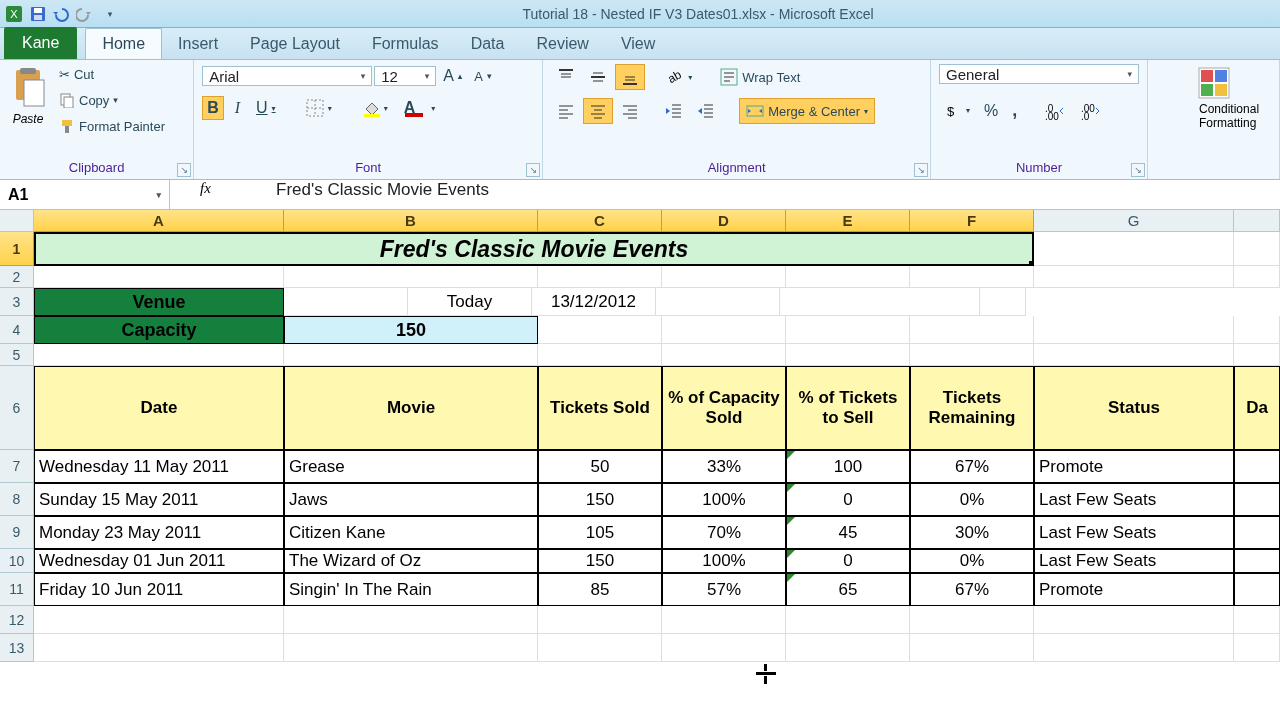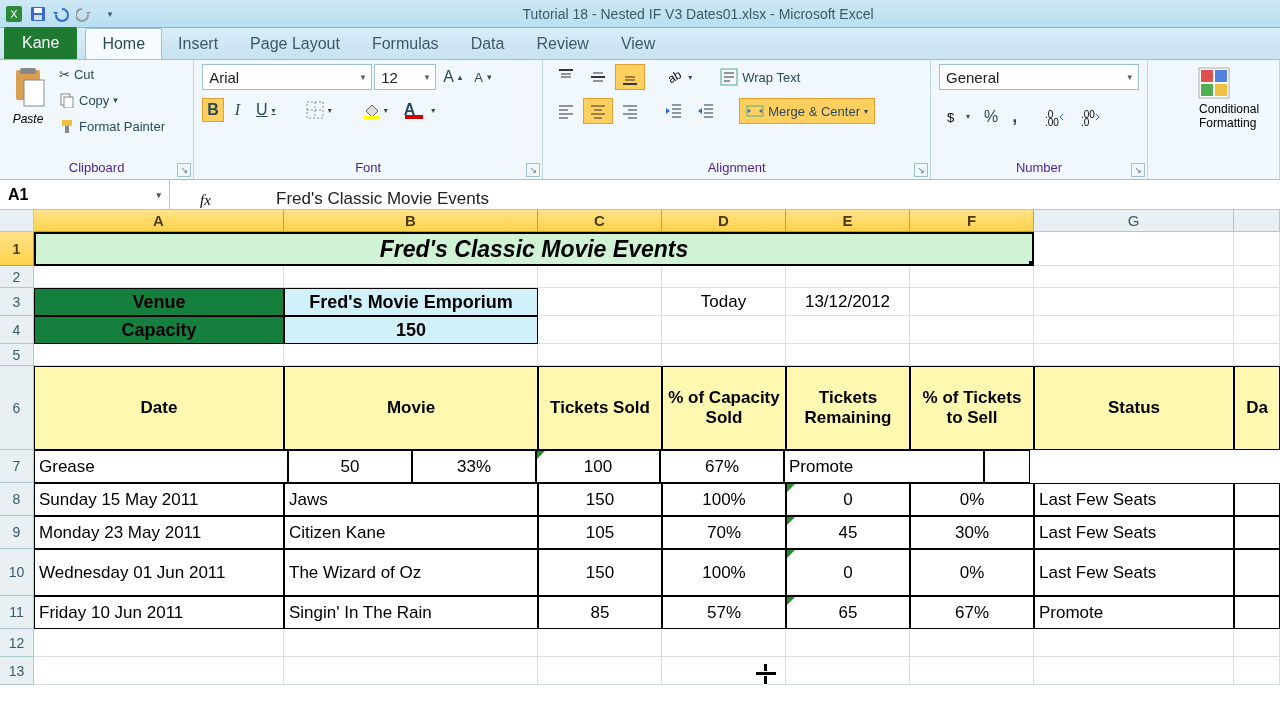--- a/index.html
+++ b/index.html
@@ -20,28 +20,28 @@
 
 .ribbon { height: 120px; background: #f0f8fd; border-bottom: 1px solid #9fc0d0; display: flex; }
 .group { border-right: 1px solid #c0d8e5; padding: 4px 8px 2px 8px; display: flex; flex-direction: column; justify-content: space-between; position: relative; }
 .group-label { text-align: center; font-size: 13px; color: #4c1d95; padding-bottom: 2px; }
 .group-body { flex: 1; display: flex; align-items: flex-start; gap: 6px; }
 .dialog-launcher { position: absolute; right: 2px; bottom: 2px; width: 14px; height: 14px; border: 1px solid #9fc0d0; font-size: 9px; display: flex; align-items: center; justify-content: center; color: #5a7a8a; }
 .vstack { display: flex; flex-direction: column; gap: 2px; }
 .hstack { display: flex; gap: 2px; align-items: center; }
 .btn { padding: 2px 4px; border: 1px solid transparent; display: flex; align-items: center; gap: 4px; font-size: 13px; color: #2a4a5a; }
 .btn.active { background: #ffd060; border-color: #e0a030; }
-.combo { border: 1px solid #9fc0d0; background: #fff; height: 26px; display: flex; align-items: center; padding: 0 6px; font-size: 15px; color: #222; justify-content: space-between; }
+.combo { border: 1px solid #9fc0d0; background: #fff; height: 20px; display: flex; align-items: center; padding: 0 6px; font-size: 15px; color: #222; justify-content: space-between; }
 .combo .arrow { font-size: 9px; color: #555; }
 .big-btn { display: flex; flex-direction: column; align-items: center; gap: 2px; padding: 2px; }
 
 
 .formula-row { height: 30px; border-bottom: 1px solid #b0c8d0; display: flex; align-items: stretch; }
 .name-box { width: 170px; border-right: 1px solid #b0c8d0; display: flex; align-items: center; justify-content: space-between; padding: 0 8px; font-size: 16px; font-weight: bold; }
-.fx-area { flex: 1; display: flex; align-items: flex-end; }
+.fx-area { flex: 1; display: flex; align-items: flex-start; }
 .fx-icons { width: 100px; display: flex; align-items: center; gap: 6px; padding: 0 8px; }
 .fx-label { font-style: italic; font-family: "Times New Roman", serif; font-size: 15px; }
 .formula-input { flex: 1; font-size: 17px; padding-left: 6px; color: #222; }
 
 
 .grid { position: relative; }
 .col-headers { display: flex; height: 22px; }
 .corner { width: 34px; background: #e8f0f4; border-right: 1px solid #b0c8d0; border-bottom: 1px solid #b0c8d0; }
 .colh { background: linear-gradient(#ffe38a,#ffd24a); border-right: 1px solid #c8a030; border-bottom: 1px solid #c8a030; text-align: center; font-size: 15px; font-weight: bold; color: #4a3a10; line-height: 22px; }
 .colh.normal { background: #e8f0f4; border-right: 1px solid #b0c8d0; border-bottom: 1px solid #b0c8d0; color: #3a5a6a; font-weight: normal; }
@@ -400,21 +400,20 @@
         <div class="cell wD"></div>
         <div class="cell wE"></div>
         <div class="cell wF"></div>
         <div class="cell wG"></div>
         <div class="cell wH"></div>
     </div>
 
     <div class="row" style="height:28px;">
       <div class="rowh">3</div>
       <div class="cell wA info-label">Venue</div>
-      <div class="cell wB info-val">Fred's Movie Emporium</div>
       <div class="cell wC"></div>
       <div class="cell wD center">Today</div>
       <div class="cell wE center">13/12/2012</div>
       <div class="cell wF"></div>
         <div class="cell wG"></div>
         <div class="cell wH"></div>
     </div>
 
     <div class="row" style="height:28px;">
       <div class="rowh">4</div>
@@ -439,29 +438,30 @@
         <div class="cell wG"></div>
         <div class="cell wH"></div>
     </div>
 
     <div class="row" style="height:84px;">
       <div class="rowh">6</div>
       <div class="cell wA hdr">Date</div>
       <div class="cell wB hdr">Movie</div>
       <div class="cell wC hdr">Tickets Sold</div>
       <div class="cell wD hdr">% of Capacity Sold</div>
+      <div class="cell wF hdr">% of Tickets to Sell</div>
       <div class="cell wE hdr">Tickets Remaining</div>
-      <div class="cell wF hdr">% of Tickets to Sell</div>
       <div class="cell wG hdr">Status</div>
       <div class="cell wH hdr">Da</div>
     </div>
 
     <div id="data-rows">
         <div class="row" style="height: 33px;">
           <div class="rowh">7</div>
+          <div class="cell wA data">Wednesday 11 May 2011</div>
           <div class="cell wB data">Grease</div>
           <div class="cell wC data center">50</div>
           <div class="cell wD data center">33%</div>
           <div class="cell wE data center tri">100</div>
           <div class="cell wF data center">67%</div>
           <div class="cell wG data">Promote</div>
           <div class="cell wH data"></div>
         </div>
         <div class="row" style="height: 33px;">
           <div class="rowh">8</div>
@@ -478,21 +478,21 @@
           <div class="rowh">9</div>
           <div class="cell wA data">Monday 23 May 2011</div>
           <div class="cell wB data">Citizen Kane</div>
           <div class="cell wC data center">105</div>
           <div class="cell wD data center">70%</div>
           <div class="cell wE data center tri">45</div>
           <div class="cell wF data center">30%</div>
           <div class="cell wG data">Last Few Seats</div>
           <div class="cell wH data"></div>
         </div>
-        <div class="row" style="height: 47px;">
+        <div class="row" style="height: 24px;">
           <div class="rowh">10</div>
           <div class="cell wA data">Wednesday 01 Jun 2011</div>
           <div class="cell wB data">The Wizard of Oz</div>
           <div class="cell wC data center">150</div>
           <div class="cell wD data center">100%</div>
           <div class="cell wE data center tri">0</div>
           <div class="cell wF data center">0%</div>
           <div class="cell wG data">Last Few Seats</div>
           <div class="cell wH data"></div>
         </div>

